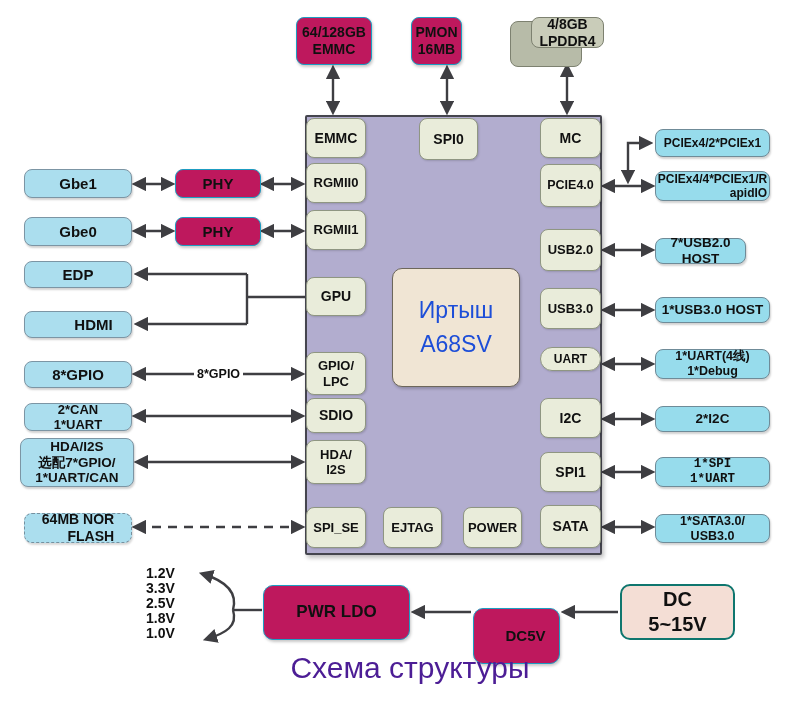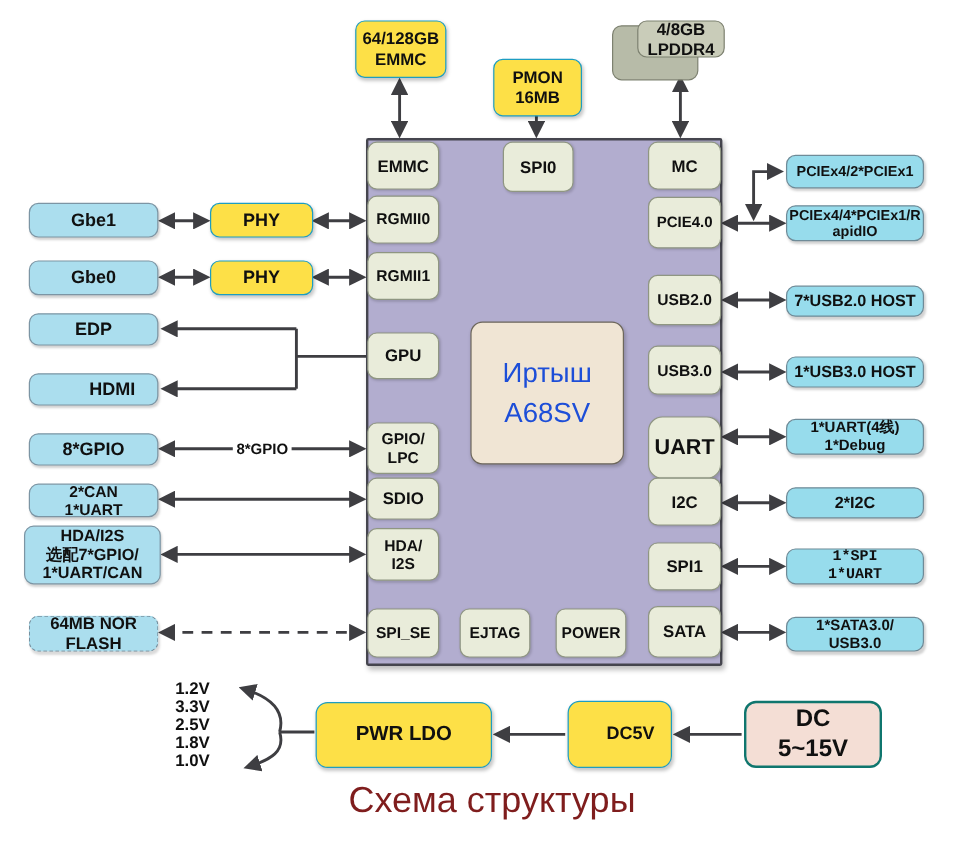--- a/index.html
+++ b/index.html
@@ -1,38 +1,38 @@
 <!DOCTYPE html>
 <html><head>
 <meta charset="utf-8">
 <style>
   html,body{margin:0;padding:0;}
   body{font-family:"Liberation Sans","DejaVu Sans",sans-serif;background:#ffffff;}
   .stage{position:relative;width:800px;height:707px;background:#ffffff;overflow:hidden;}
   svg.wires{position:absolute;left:0;top:0;z-index:1;}
   .box{position:absolute;z-index:2;box-sizing:border-box;display:flex;align-items:center;justify-content:center;
        text-align:center;white-space:pre-line;font-weight:700;color:#101010;border-radius:8px;line-height:1.18;}
-  .c-cyan {background:#fde047;border:1px solid #1d9dc2;box-shadow:1px 2px 3px rgba(0,0,0,.22);}
+  .c-cyan {background:#be185d;border:1px solid #1d9dc2;box-shadow:1px 2px 3px rgba(0,0,0,.22);}
   .c-blue {background:#abdeee;border:1.5px solid #7c95a4;box-shadow:1px 2px 2px rgba(0,0,0,.18);}
   .c-rblue{background:#97dcec;border:1.5px solid #6f8b98;box-shadow:1px 2px 2px rgba(0,0,0,.18);}
   .c-port {background:#e9ecda;border:1.5px solid #8f9682;box-shadow:1px 1px 2px rgba(0,0,0,.15);}
   .c-khaki{background:#c9ccb9;border:1.5px solid #7d8170;}
   .c-khaki-back{background:#b7bba8;border:1.5px solid #7d8170;border-radius:8px;position:absolute;z-index:2;}
   .c-dashed{background:#abdeee;border:1.6px dashed #76909f;box-shadow:1px 2px 2px rgba(0,0,0,.15);}
   .bigbox{position:absolute;z-index:1;background:#b2adcf;border:2.5px solid #45454e;border-radius:2px;
           box-sizing:border-box;box-shadow:2px 3px 4px rgba(0,0,0,.25);}
   .chip{background:#f0e5d4;border:1px solid #6d675b;border-radius:10px;font-weight:400;font-size:23px;
         line-height:1.45;color:#1d4ed8;box-shadow:1px 2px 3px rgba(0,0,0,.2);}
   .dcbox{background:#f4ded5;border:2px solid #0f766e;border-radius:10px;font-size:20px;line-height:1.25;}
   .buslabel{position:absolute;z-index:3;background:#ffffff;font-size:12.5px;font-weight:700;color:#101010;
             padding:0 3px;line-height:16px;}
   .volts{position:absolute;z-index:2;left:146px;top:566px;font-size:14px;font-weight:700;color:#101010;}
   .volts div{line-height:15px;}
   .title{position:absolute;z-index:2;left:180px;top:651px;width:460px;text-align:center;
-         font-size:30px;font-weight:400;color:#7f1d1d;}
+         font-size:30px;font-weight:400;color:#4c1d95;}
 </style>
 </head>
 <body>
 
 <div class="stage">
 
   <svg class="wires" width="800" height="707" viewBox="0 0 800 707">
     <defs>
       <marker id="ah" viewBox="0 0 10 10" refX="7" refY="5" markerWidth="6" markerHeight="6" orient="auto-start-reverse">
         <path d="M0,0 L10,5 L0,10 z" fill="#3e3e42"></path>
@@ -66,84 +66,84 @@
       <path d="M262,610 H233"></path>
       <path d="M233,610 C238,592 226,581 203,574" marker-end="url(#ah)"></path>
       <path d="M233,610 C238,626 226,633 207,639" marker-end="url(#ah)"></path>
     </g>
   </svg>
 
   <div class="bigbox" style="left:305px;top:115px;width:297px;height:440px;"></div>
 
   <div class="box c-cyan" style="left:296px;top:17px;width:76px;height:48px;font-size:14px;">64/128GB
 EMMC</div>
-  <div class="box c-cyan" style="left:411px;top:17px;width:74px;height:48px;font-size:14px;margin-top:32px;">PMON
+  <div class="box c-cyan" style="left:411px;top:17px;width:51px;height:48px;font-size:14px;">PMON
 16MB</div>
   <div class="c-khaki-back" style="left:510px;top:21px;width:70px;height:44px;"></div>
   <div class="box c-khaki" style="left:531px;top:17px;width:73px;height:31px;font-size:14px;">4/8GB
 LPDDR4</div>
 
   <div class="box c-blue" style="left:24px;top:169px;width:108px;height:29px;font-size:15px;">Gbe1</div>
   <div class="box c-cyan" style="left:175px;top:169px;width:86px;height:29px;font-size:15px;">PHY</div>
   <div class="box c-blue" style="left:24px;top:217px;width:108px;height:29px;font-size:15px;">Gbe0</div>
   <div class="box c-cyan" style="left:175px;top:217px;width:86px;height:29px;font-size:15px;">PHY</div>
   <div class="box c-blue" style="left:24px;top:261px;width:108px;height:27px;font-size:15px;">EDP</div>
   <div class="box c-blue" style="left:24px;top:311px;width:108px;height:27px;font-size:15px;padding-left:31px;">HDMI</div>
   <div class="box c-blue" style="left:24px;top:361px;width:108px;height:27px;font-size:15px;">8*GPIO</div>
   <div class="box c-blue" style="left:24px;top:403px;width:108px;height:28px;font-size:13px;">2*CAN
 1*UART</div>
   <div class="box c-blue" style="left:20px;top:438px;width:114px;height:49px;font-size:13.5px;">HDA/I2S
 选配7*GPIO/
 1*UART/CAN</div>
-  <div class="box c-dashed" style="left:24px;top:513px;width:108px;height:30px;font-size:14px;">64MB NOR
+  <div class="box c-dashed" style="left:24px;top:513px;width:108px;height:30px;font-size:14px;text-align:right;">64MB NOR
 FLASH</div>
 
   <span class="buslabel" style="left:194px;top:366px;">8*GPIO</span>
 
   <div class="box c-port" style="left:306px;top:118px;width:60px;height:40px;font-size:14px;">EMMC</div>
   <div class="box c-port" style="left:306px;top:163px;width:60px;height:40px;font-size:13px;">RGMII0</div>
   <div class="box c-port" style="left:306px;top:210px;width:60px;height:40px;font-size:13px;">RGMII1</div>
   <div class="box c-port" style="left:306px;top:277px;width:60px;height:39px;font-size:14px;">GPU</div>
   <div class="box c-port" style="left:306px;top:352px;width:60px;height:43px;font-size:13px;">GPIO/
 LPC</div>
   <div class="box c-port" style="left:306px;top:398px;width:60px;height:35px;font-size:14px;text-align:right;">SDIO</div>
   <div class="box c-port" style="left:306px;top:440px;width:60px;height:44px;font-size:13px;">HDA/
 I2S</div>
   <div class="box c-port" style="left:306px;top:507px;width:60px;height:41px;font-size:13px;">SPI_SE</div>
 
   <div class="box c-port" style="left:419px;top:118px;width:59px;height:42px;font-size:14px;">SPI0</div>
   <div class="box c-port" style="left:540px;top:118px;width:61px;height:40px;font-size:14px;">MC</div>
   <div class="box c-port" style="left:540px;top:164px;width:61px;height:43px;font-size:12.5px;">PCIE4.0</div>
   <div class="box c-port" style="left:540px;top:229px;width:61px;height:42px;font-size:13px;">USB2.0</div>
   <div class="box c-port" style="left:540px;top:288px;width:61px;height:41px;font-size:13px;">USB3.0</div>
-  <div class="box c-port" style="left:540px;top:347px;width:61px;height:52px;font-size:18px;border-radius:12px;">UART</div>
+  <div class="box c-port" style="left:540px;top:347px;width:61px;height:24px;font-size:12px;border-radius:12px;">UART</div>
   <div class="box c-port" style="left:540px;top:398px;width:61px;height:40px;font-size:14px;">I2C</div>
   <div class="box c-port" style="left:540px;top:452px;width:61px;height:40px;font-size:14px;">SPI1</div>
   <div class="box c-port" style="left:540px;top:505px;width:61px;height:43px;font-size:14px;">SATA</div>
   <div class="box c-port" style="left:383px;top:507px;width:59px;height:41px;font-size:13px;">EJTAG</div>
   <div class="box c-port" style="left:463px;top:507px;width:59px;height:41px;font-size:13px;">POWER</div>
 
   <div class="box chip" style="left:392px;top:268px;width:128px;height:119px;">Иртыш
 A68SV</div>
 
   <div class="box c-rblue" style="left:655px;top:129px;width:115px;height:28px;font-size:12px;">PCIEx4/2*PCIEx1</div>
-  <div class="box c-rblue" style="left:655px;top:171px;width:115px;height:30px;font-size:12px;">PCIEx4/4*PCIEx1/R
+  <div class="box c-rblue" style="left:655px;top:171px;width:115px;height:30px;font-size:12px;text-align:right;">PCIEx4/4*PCIEx1/R
 apidIO</div>
-  <div class="box c-rblue" style="left:655px;top:238px;width:115px;height:26px;font-size:13.5px;">7*USB2.0 HOST</div>
+  <div class="box c-rblue" style="left:655px;top:238px;width:91px;height:26px;font-size:13.5px;">7*USB2.0 HOST</div>
   <div class="box c-rblue" style="left:655px;top:297px;width:115px;height:26px;font-size:13.5px;">1*USB3.0 HOST</div>
   <div class="box c-rblue" style="left:655px;top:349px;width:115px;height:30px;font-size:12.5px;">1*UART(4线)
 1*Debug</div>
   <div class="box c-rblue" style="left:655px;top:406px;width:115px;height:26px;font-size:13.5px;">2*I2C</div>
   <div class="box c-rblue" style="left:655px;top:457px;width:115px;height:30px;font-size:12.5px;font-family:Liberation Mono, monospace;">1*SPI
 1*UART</div>
   <div class="box c-rblue" style="left:655px;top:514px;width:115px;height:29px;font-size:12.5px;">1*SATA3.0/
 USB3.0</div>
 
   <div class="box c-cyan" style="left:263px;top:585px;width:147px;height:55px;font-size:17px;border-radius:10px;">PWR LDO</div>
-  <div class="box c-cyan" style="left:473px;top:584px;width:87px;height:56px;font-size:15px;border-radius:10px;padding-left:18px;">DC5V</div>
+  <div class="box c-cyan" style="left:473px;top:608px;width:87px;height:56px;font-size:15px;border-radius:10px;padding-left:18px;">DC5V</div>
   <div class="box dcbox" style="left:620px;top:584px;width:115px;height:56px;">DC
 5~15V</div>
 
   <div class="volts">
     <div>1.2V</div>
     <div>3.3V</div>
     <div>2.5V</div>
     <div>1.8V</div>
     <div>1.0V</div>
   </div>

